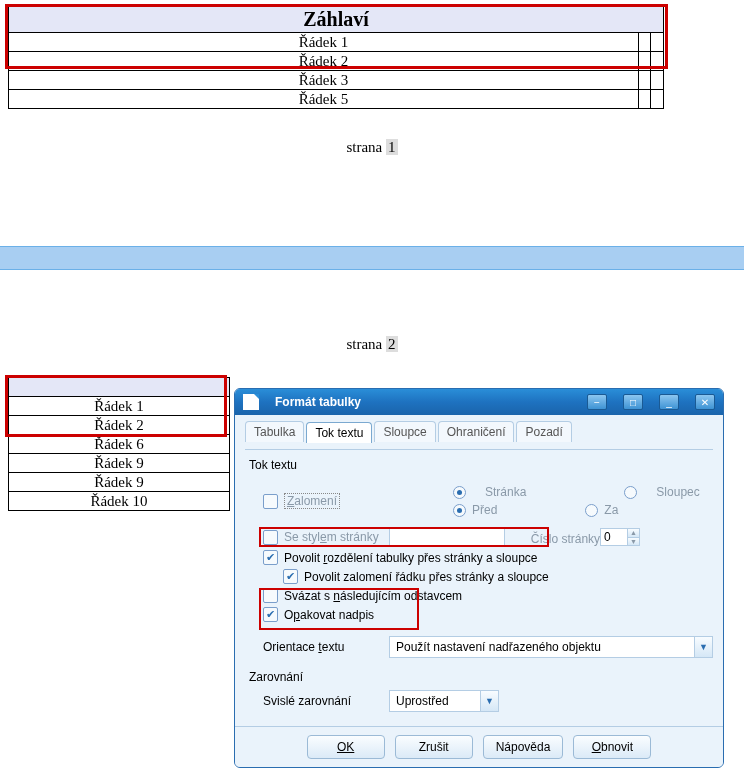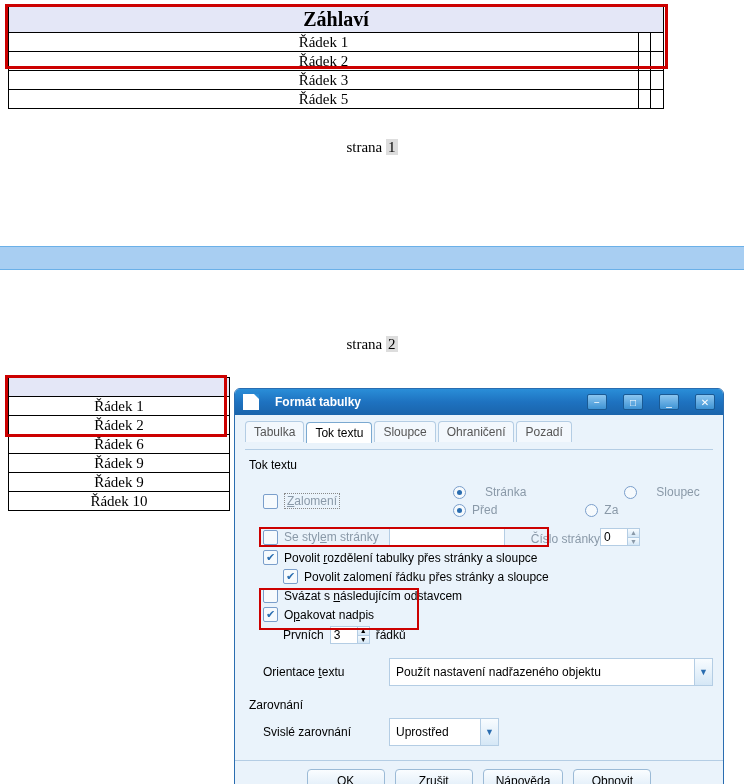--- a/index.html
+++ b/index.html
@@ -161,21 +161,21 @@
   .spinner .btns { display: flex; flex-direction: column; width: 12px; }
   .spinner .btns div {
     flex:1; border-left:1px solid #b4cde4; font-size:7px;
     display:flex; align-items:center; justify-content:center;
     background: linear-gradient(#f8fcff,#d5e7f6); cursor:pointer;
   }
   .spinner .btns div:first-child { border-bottom:1px solid #b4cde4; }
   .right-col { margin-left: auto; display:flex; align-items:flex-end; }
   .combo {
     display:flex; align-items:center; background:#fff;
-    border:1px solid #b4cde4; height:28px; padding:0 0 0 6px;
+    border:1px solid #b4cde4; height:22px; padding:0 0 0 6px;
   }
   .combo .arrow {
     width: 18px; height: 100%; border-left:1px solid #b4cde4;
     background: linear-gradient(#f8fcff,#d5e7f6);
     display:flex; align-items:center; justify-content:center;
     font-size: 9px; color:#2a6db0;
   }
   .btnbar {
     border-top: 1px solid #b4cde4;
     padding: 8px 10px;
@@ -349,31 +349,20 @@
           <span>Svázat s </span><span class="u">n</span><span>ásledujícím odstavcem</span>
         </span>
       </div>
 
       <div class="row">
         <span class="chk">✔</span>
         <span>
           <span>O</span><span class="u">p</span><span>akovat nadpis</span>
         </span>
       </div>
-      <div class="row" style="margin-left:20px; margin-top:0;">
-        <span>Prvních</span>
-        <span class="spinner">
-          <input value="3" style="">
-          <span class="btns">
-              <div>▲</div>
-              <div>▼</div>
-            </span>
-        </span>
-        <span>řádků</span>
-      </div>
 
       <div class="row" style="margin-top:14px;">
         <span style="width:120px;">
           <span>Orientace </span><span class="u">t</span><span>extu</span>
         </span>
         <div class="combo" style="flex:1;">
           <span style="flex:1;">Použít nastavení nadřazeného objektu</span>
           <span class="arrow">▼</span>
         </div>
       </div>

